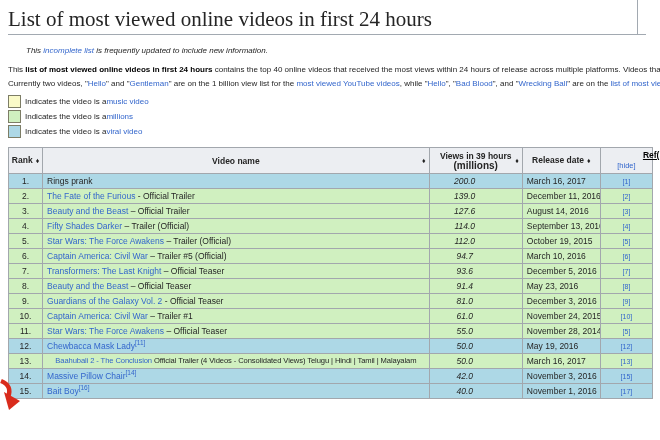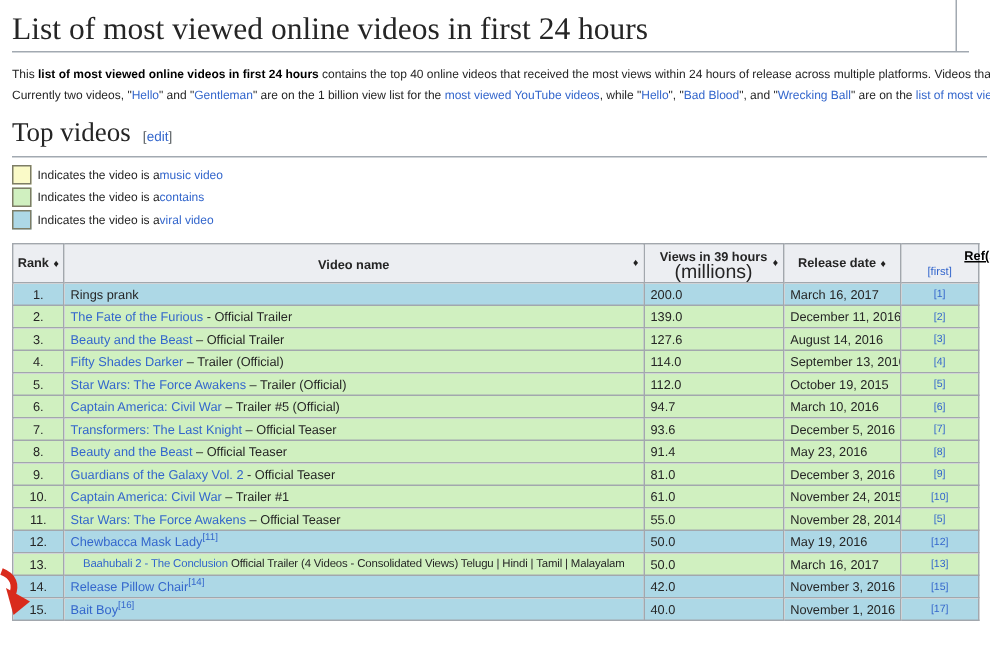--- a/index.html
+++ b/index.html
@@ -45,63 +45,63 @@
   }
   .wikitable td{
     border:1px solid #a2a7ad;font-size:8.5px;height:14px;line-height:14px;
     padding:0 4px;overflow:hidden;white-space:nowrap;
   }
   col.c-rank{width:34px;} col.c-name{width:386px;} col.c-views{width:93px;}
   col.c-date{width:78px;} col.c-ref{width:52px;}
   tr.viral td{background:#add8e6;}
   tr.trailer td{background:#d0f0c0;}
   td.rank{text-align:center;}
-  td.views{text-align:left;padding-right:26px;}
+  td.views{text-align:center;padding-right:26px;font-style:italic;}
   td.date{text-align:left;padding-right:5px;}
   td.ref{text-align:center;font-size:7px;line-height:13px;}
   .vtitle{}
   .vtitle.noital{font-style:normal;}
   .plain-title{color:#252525;}
   .name-suffix{color:#252525;}
   sup.name-ref{font-size:6.5px;color:#3366cc;vertical-align:super;line-height:0;}
   .sort-icon{font-size:7px;color:#222;margin-left:3px;}
   .sort-abs{position:absolute;right:3px;top:50%;margin-top:-5px;}
-  .views-sub{font-weight:normal;font-size:13px;display:block;}
+  .views-sub{font-weight:bold;font-size:10px;display:block;}
   .refs-label{text-decoration:underline;color:#000;margin-left:40px;}
   .hide-link{font-weight:normal;font-size:7.5px;}
 
   
   .red-arrow{position:absolute;left:0;top:377px;pointer-events:none;}
 </style>
 </head>
 <body>
 
 <div class="content">
   <div class="edge-line"></div>
 
   <h1 class="page-title">List of most viewed online videos in first 24 hours</h1>
 
+  <div class="hatnote"><span>This </span><a>incomplete list</a><span> is frequently updated to include new information.</span></div>
 
   <div class="intro">
     <div class="line"><span>This </span><b>list of most viewed online videos in first 24 hours</b><span> contains the top 40 online videos that received the most views within 24 hours of release across multiple platforms. Videos that are s</span></div>
     <div class="line"><span>Currently two videos, "</span><a>Hello</a><span>" and "</span><a>Gentleman</a><span>" are on the 1 billion view list for the </span><a>most viewed YouTube videos</a><span>, while "</span><a>Hello</a><span>", "</span><a>Bad Blood</a><span>", and "</span><a>Wrecking Ball</a><span>" are on the </span><a>list of most viewed V</a></div>
   </div>
 
-  <h2 class="section-heading"><span>Top videos</span><span class="edit-section"><span class="bracket">[</span><a>edit</a><span class="bracket">]</span></span></h2>
 
   <div class="legend">
     <div class="legend-item">
       <span class="swatch" style="background:#fafac8"></span>
       <span>Indicates the video is a </span>
         <a>music video</a>
     </div>
     <div class="legend-item">
       <span class="swatch" style="background:#d0f0c0"></span>
       <span>Indicates the video is a </span>
-        <a>contains</a>
+        <a>millions</a>
     </div>
     <div class="legend-item">
       <span class="swatch" style="background:#add8e6"></span>
       <span>Indicates the video is a </span>
         <a>viral video</a>
     </div>
   </div>
 
   <table class="wikitable">
     <colgroup>
@@ -110,21 +110,21 @@
         <col class="c-views">
         <col class="c-date">
         <col class="c-ref">
       </colgroup>
     <thead>
       <tr>
         <th><span>Rank</span><span class="sort-icon">♦</span></th>
         <th><span>Video name</span><span class="sort-icon sort-abs">♦</span></th>
         <th><span>Views in 39 hours</span><span class="views-sub">(millions)</span><span class="sort-icon sort-abs">♦</span></th>
         <th><span>Release date</span><span class="sort-icon">♦</span></th>
-        <th><span class="refs-label">Ref(s)</span><a class="hide-link">[first]</a></th>
+        <th><span class="refs-label">Ref(s)</span><a class="hide-link">[hide]</a></th>
       </tr>
     </thead>
     <tbody>
       <tr class="viral">
         <td class="rank">1.</td>
         <td class="name"><span class="plain-title">Rings prank</span></td>
         <td class="views">200.0</td>
         <td class="date">March 16, 2017</td>
         <td class="ref"><a>[1]</a></td>
       </tr>
@@ -207,21 +207,21 @@
       </tr>
       <tr class="trailer">
         <td class="rank">13.</td>
         <td class="name" style="font-size:7.6px;letter-spacing:-0.1px;text-align:center;"><a class="vtitle noital">Baahubali 2 - The Conclusion</a><span class="name-suffix"> Official Trailer (4 Videos - Consolidated Views) Telugu | Hindi | Tamil | Malayalam</span></td>
         <td class="views">50.0</td>
         <td class="date">March 16, 2017</td>
         <td class="ref"><a>[13]</a></td>
       </tr>
       <tr class="viral">
         <td class="rank">14.</td>
-        <td class="name"><a class="vtitle">Release Pillow Chair</a><sup class="name-ref">[14]</sup></td>
+        <td class="name"><a class="vtitle">Massive Pillow Chair</a><sup class="name-ref">[14]</sup></td>
         <td class="views">42.0</td>
         <td class="date">November 3, 2016</td>
         <td class="ref"><a>[15]</a></td>
       </tr>
       <tr class="viral">
         <td class="rank">15.</td>
         <td class="name"><a class="vtitle">Bait Boy</a><sup class="name-ref">[16]</sup></td>
         <td class="views">40.0</td>
         <td class="date">November 1, 2016</td>
         <td class="ref"><a>[17]</a></td>

